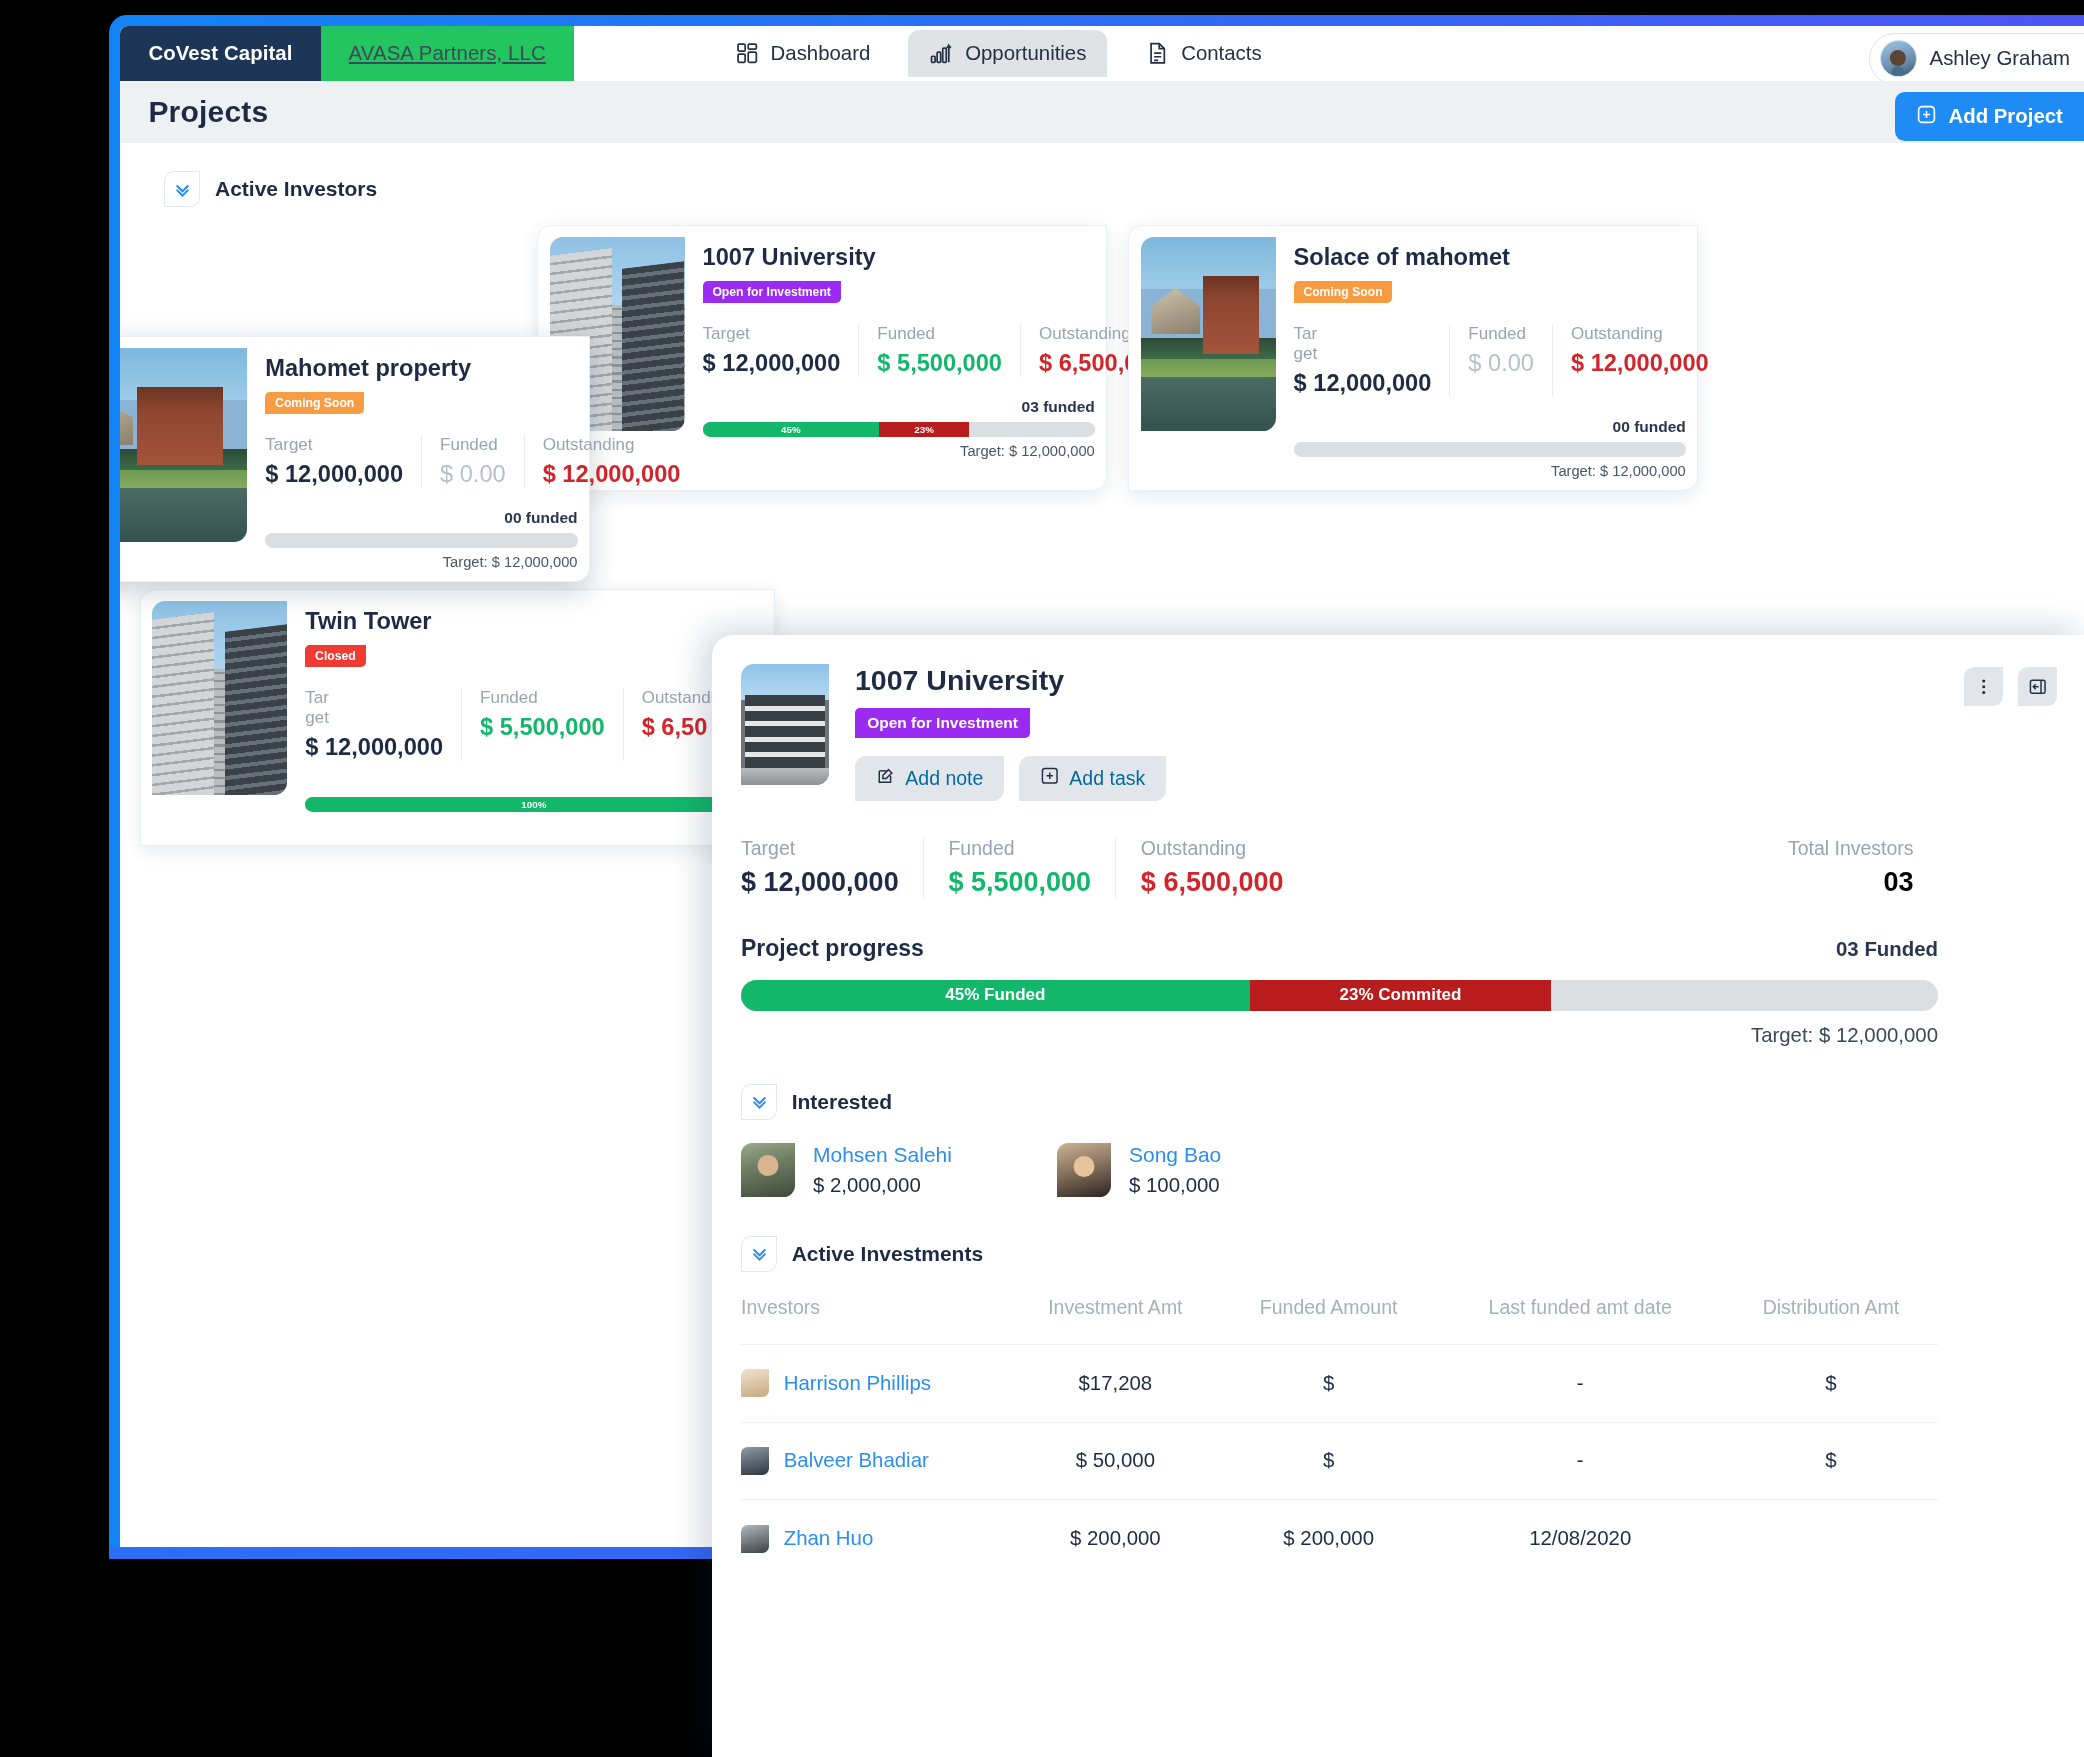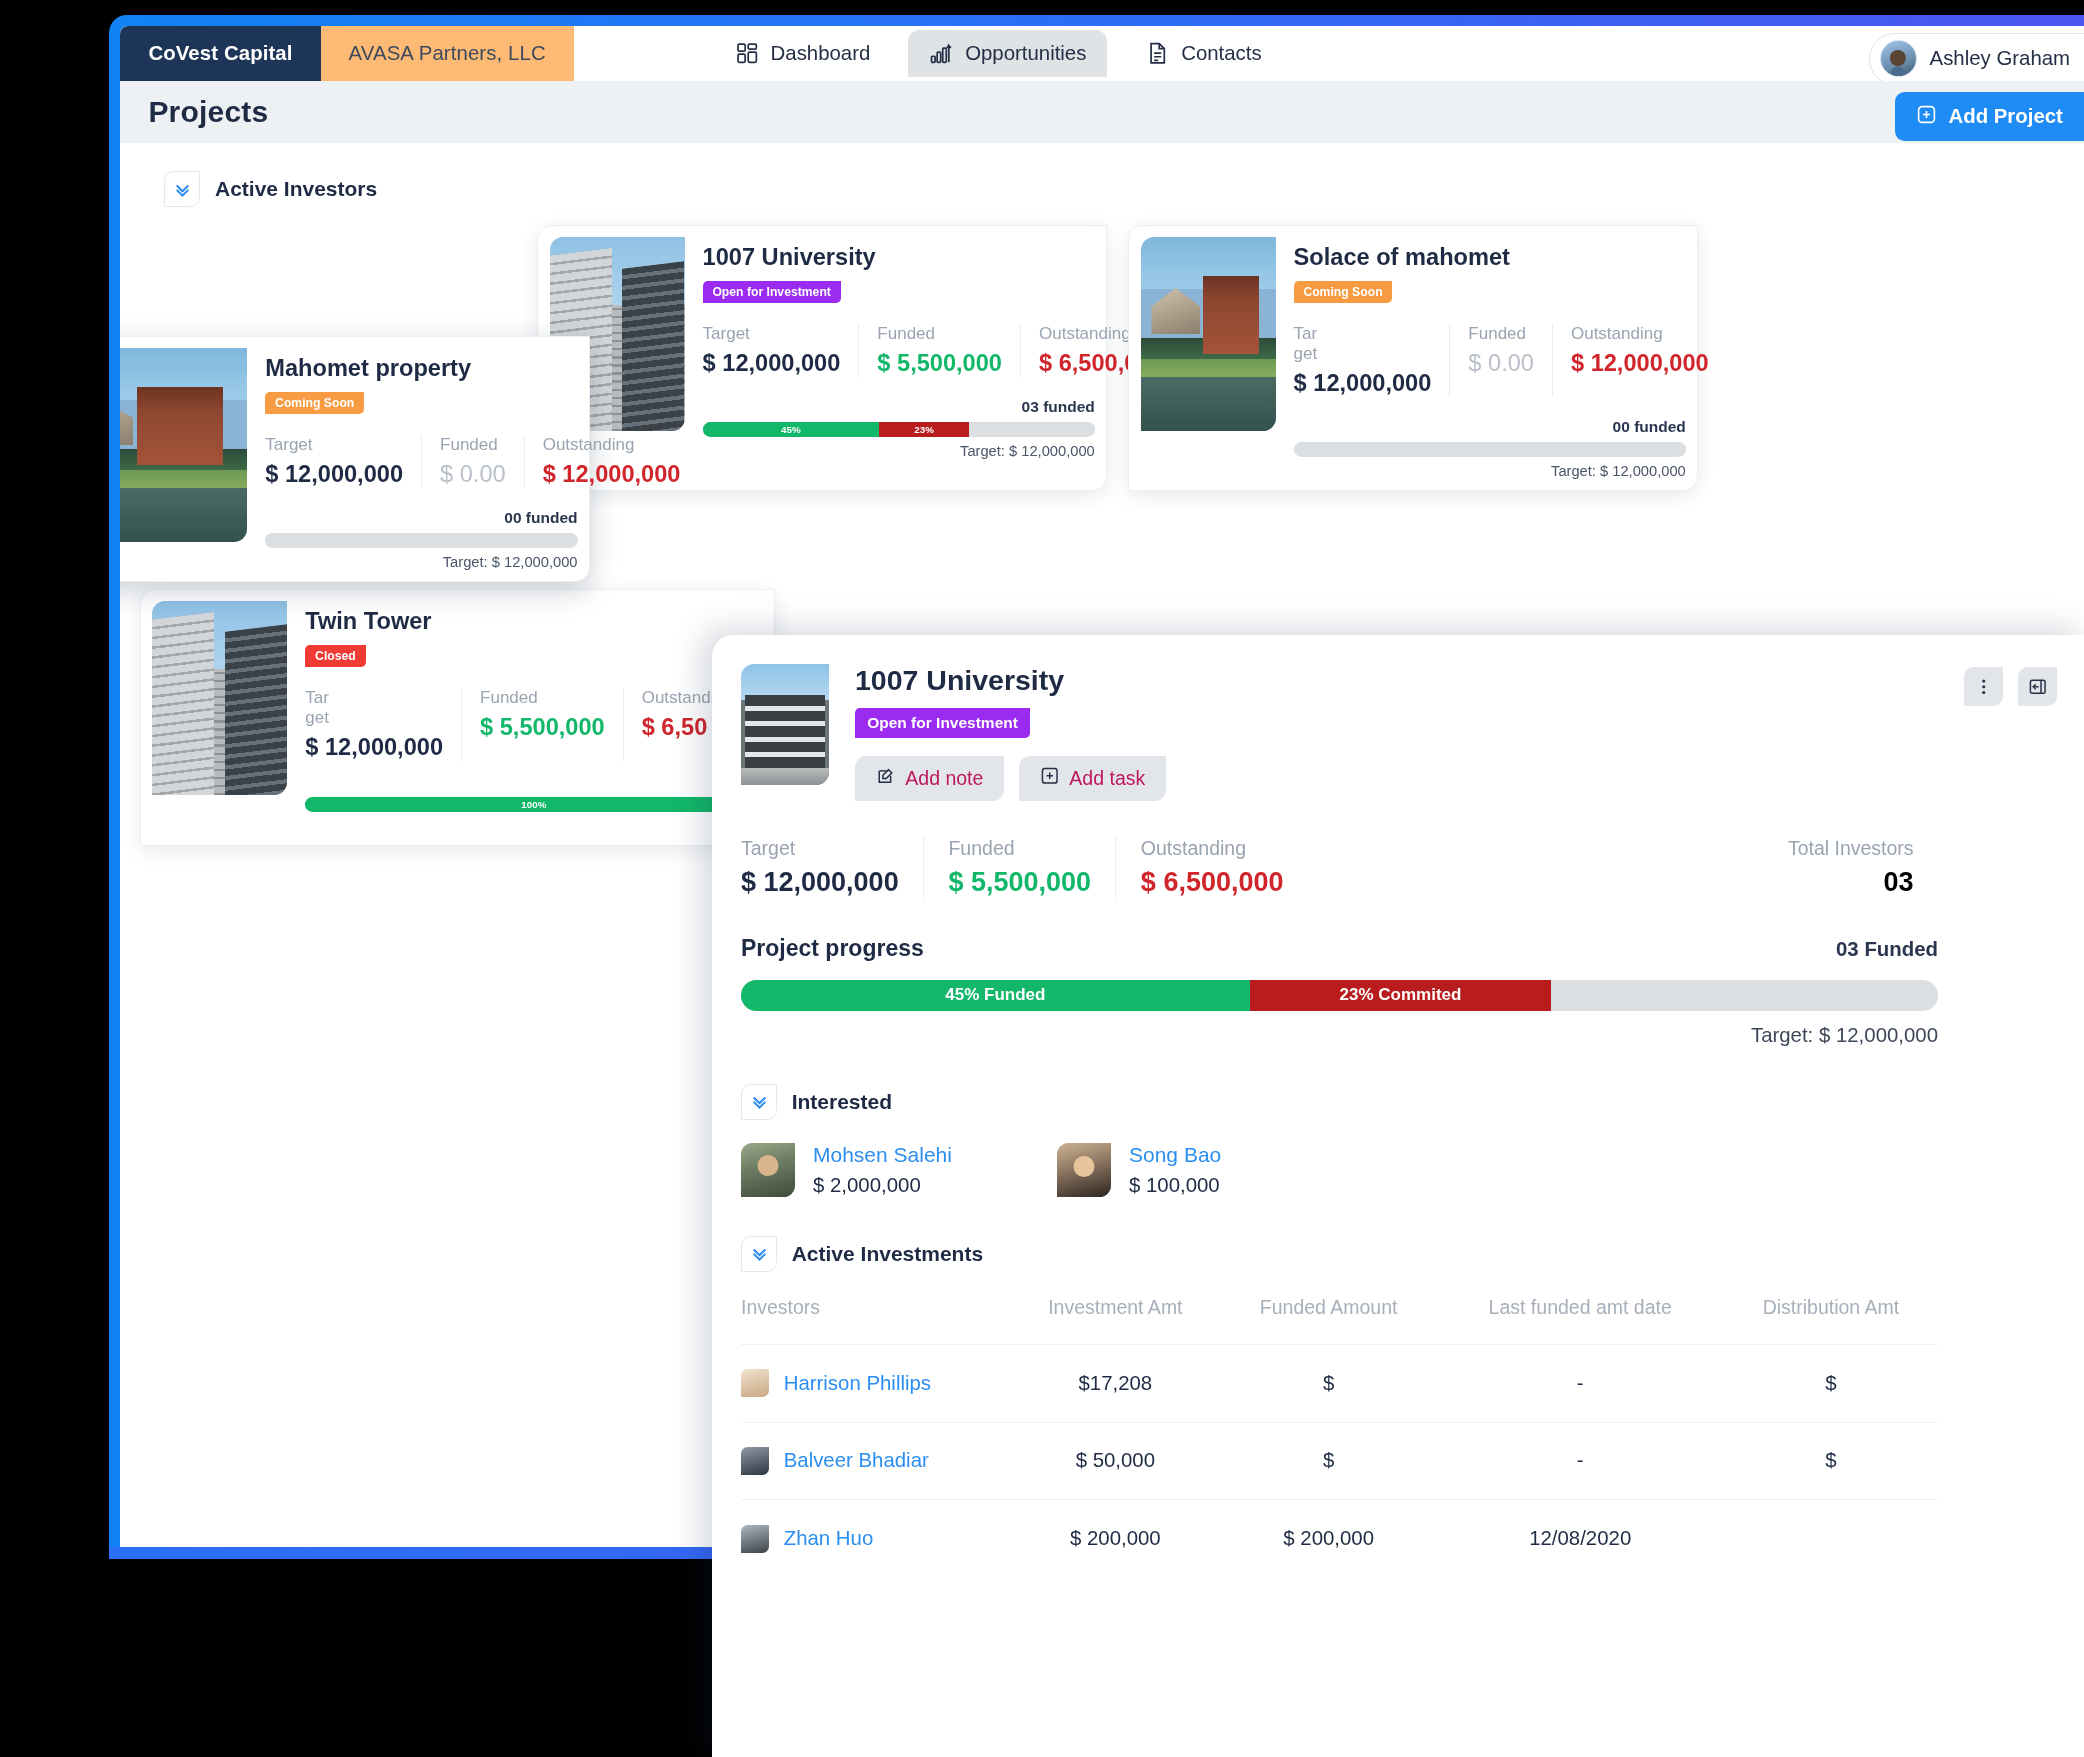--- a/index.html
+++ b/index.html
@@ -49,21 +49,21 @@
     align-items: stretch;
     position: relative;
   }
   .org-tab {
     display: flex; align-items: center;
     padding: 0 28px;
     font-size: 20.4px;
     letter-spacing: 0.1px;
   }
   .org-tab.active { background: #1d3557; color: #fff; font-weight: 700; }
-  .org-tab.inactive { background: #fdba74; color: #3d4a5c; font-weight: 400; }
+  .org-tab.inactive { background: #22c55e; color: #3d4a5c; font-weight: 400; text-decoration: underline; }
 
   #mainnav {
     display: flex; align-items: center;
     gap: 17px;
     margin-left: 140px;
   }
   .nav-item {
     display: flex; align-items: center; gap: 11.4px;
     padding: 11.4px 21px;
     font-size: 20.4px;
@@ -280,21 +280,21 @@
   #detail-thumb {
     width: 88px; height: 121px; flex: none;
     border-radius: 13px 0 13px 0;
   }
   #detail-title { font-size: 28.5px; font-weight: 700; color: #1f2b45; margin-bottom: 11.4px; }
   .detail-badge { font-size: 15.5px; padding: 5.7px 12.2px; }
   #detail-actions { display: flex; gap: 14.7px; margin-top: 18px; }
   .ghost-btn {
     display: flex; align-items: center; gap: 9.8px;
     background: #e2e6ea; border: none;
-    font-size: 19.5px; color: #be185d;
+    font-size: 19.5px; color: #0369a1;
     padding: 10.6px 21px;
     border-radius: 11.4px 0 11.4px 0;
     cursor: pointer;
   }
   .ghost-btn svg { width: 19.5px; height: 19.5px; }
   #detail-tools { position: absolute; right: -119px; top: 3.3px; display: flex; gap: 14.7px; }
   .tool-btn {
     width: 39px; height: 39px;
     background: #e2e6ea; border: none;
     border-radius: 9.8px 0 9.8px 0;

